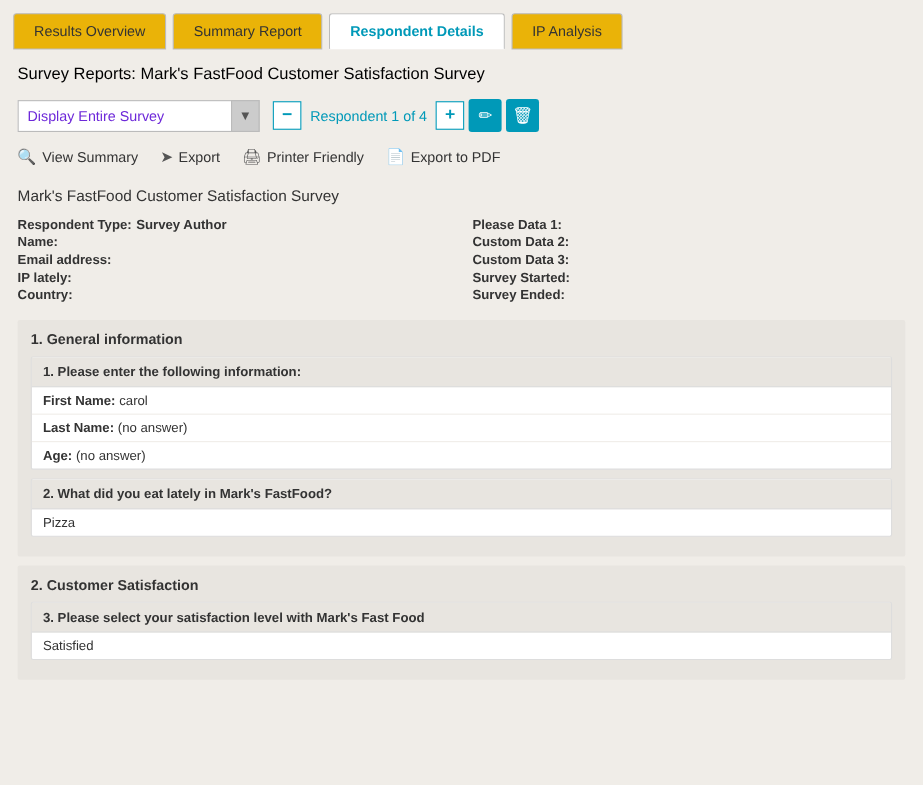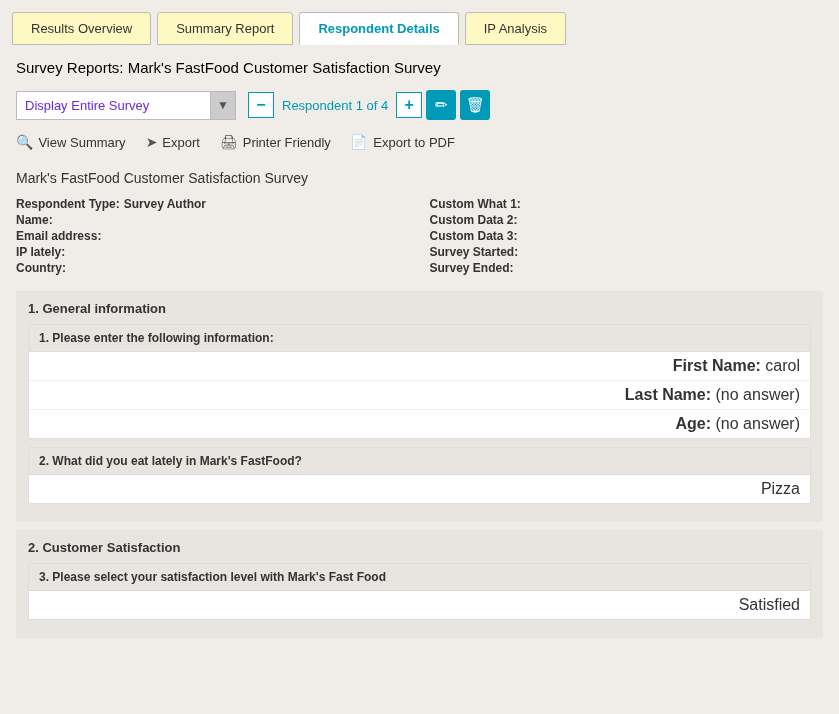--- a/index.html
+++ b/index.html
@@ -15,21 +15,21 @@
     
     .tabs-bar {
       display: flex;
       padding: 12px 12px 0 12px;
       gap: 6px;
       background: #f0ede8;
     }
     .tab-btn {
       padding: 8px 18px;
       border: 1px solid #bbb;
-      background: #fef9c3;
+      background: #eab308;
       cursor: pointer;
       font-size: 13px;
       color: #333;
       border-radius: 3px 3px 0 0;
     }
     .tab-btn.active {
       background: #fff;
       font-weight: bold;
       color: #0099b8;
       border-bottom: 1px solid #fff;
@@ -185,23 +185,22 @@
     }
     .question-header {
       background: #e8e5e0;
       padding: 6px 10px;
       font-size: 12px;
       font-weight: bold;
       border-bottom: 1px solid #ddd;
     }
     .question-row {
       padding: 5px 10px;
-      font-size: 16px;
+      font-size: 12px;
       border-bottom: 1px solid #f0ede8;
-      text-align: right;
     }
     .question-row:last-child { border-bottom: none; }
     .answer-label { font-weight: bold; }
   </style>
 </head>
 <body>
 
 <div class="tabs-bar">
   <button class="tab-btn">Results Overview</button>
   <button class="tab-btn">Summary Report</button>
@@ -248,21 +247,21 @@
 </div>
 
 <div class="survey-info">
   <div class="survey-title-text">Mark's FastFood Customer Satisfaction Survey</div>
   <div class="info-grid">
     <div class="info-row">
       <span class="info-label">Respondent Type:</span>
       <span class="info-value">Survey Author</span>
     </div>
     <div class="info-row">
-      <span class="info-label">Custom What 1:</span>
+      <span class="info-label">Please Data 1:</span>
       <span class="info-value"></span>
     </div>
     <div class="info-row">
       <span class="info-label">Name:</span>
       <span class="info-value"></span>
     </div>
     <div class="info-row">
       <span class="info-label">Custom Data 2:</span>
       <span class="info-value"></span>
     </div>

